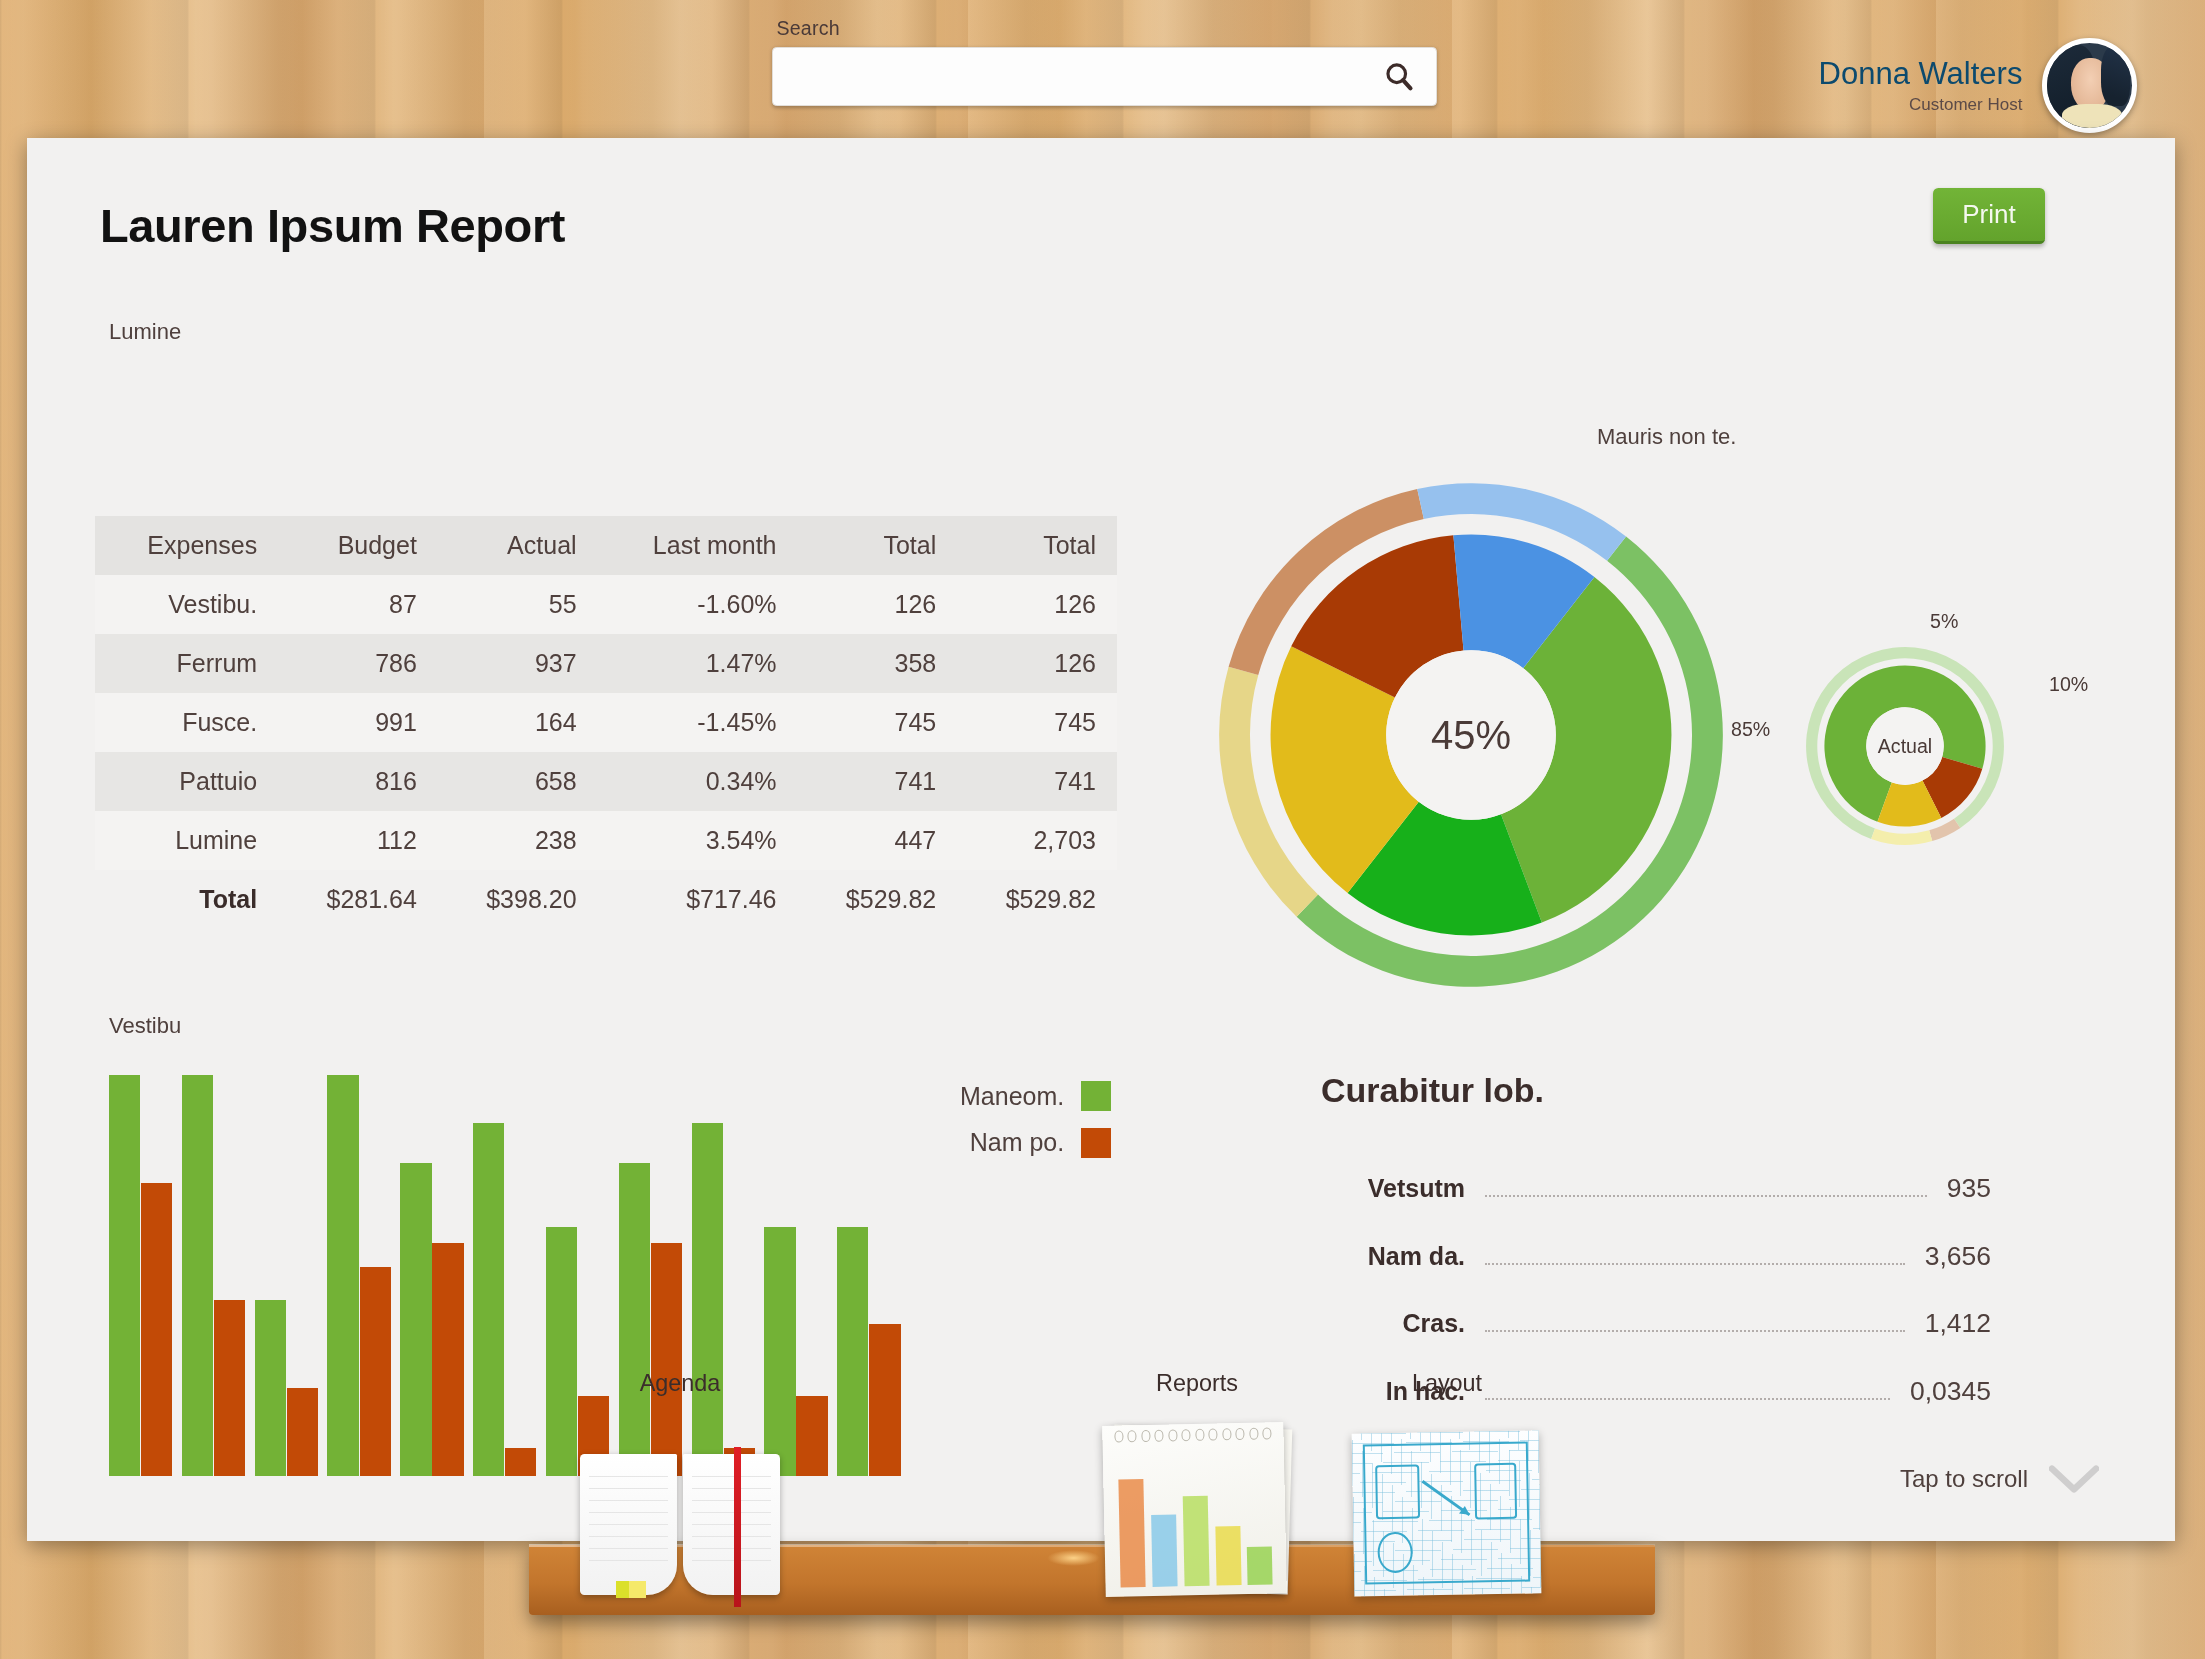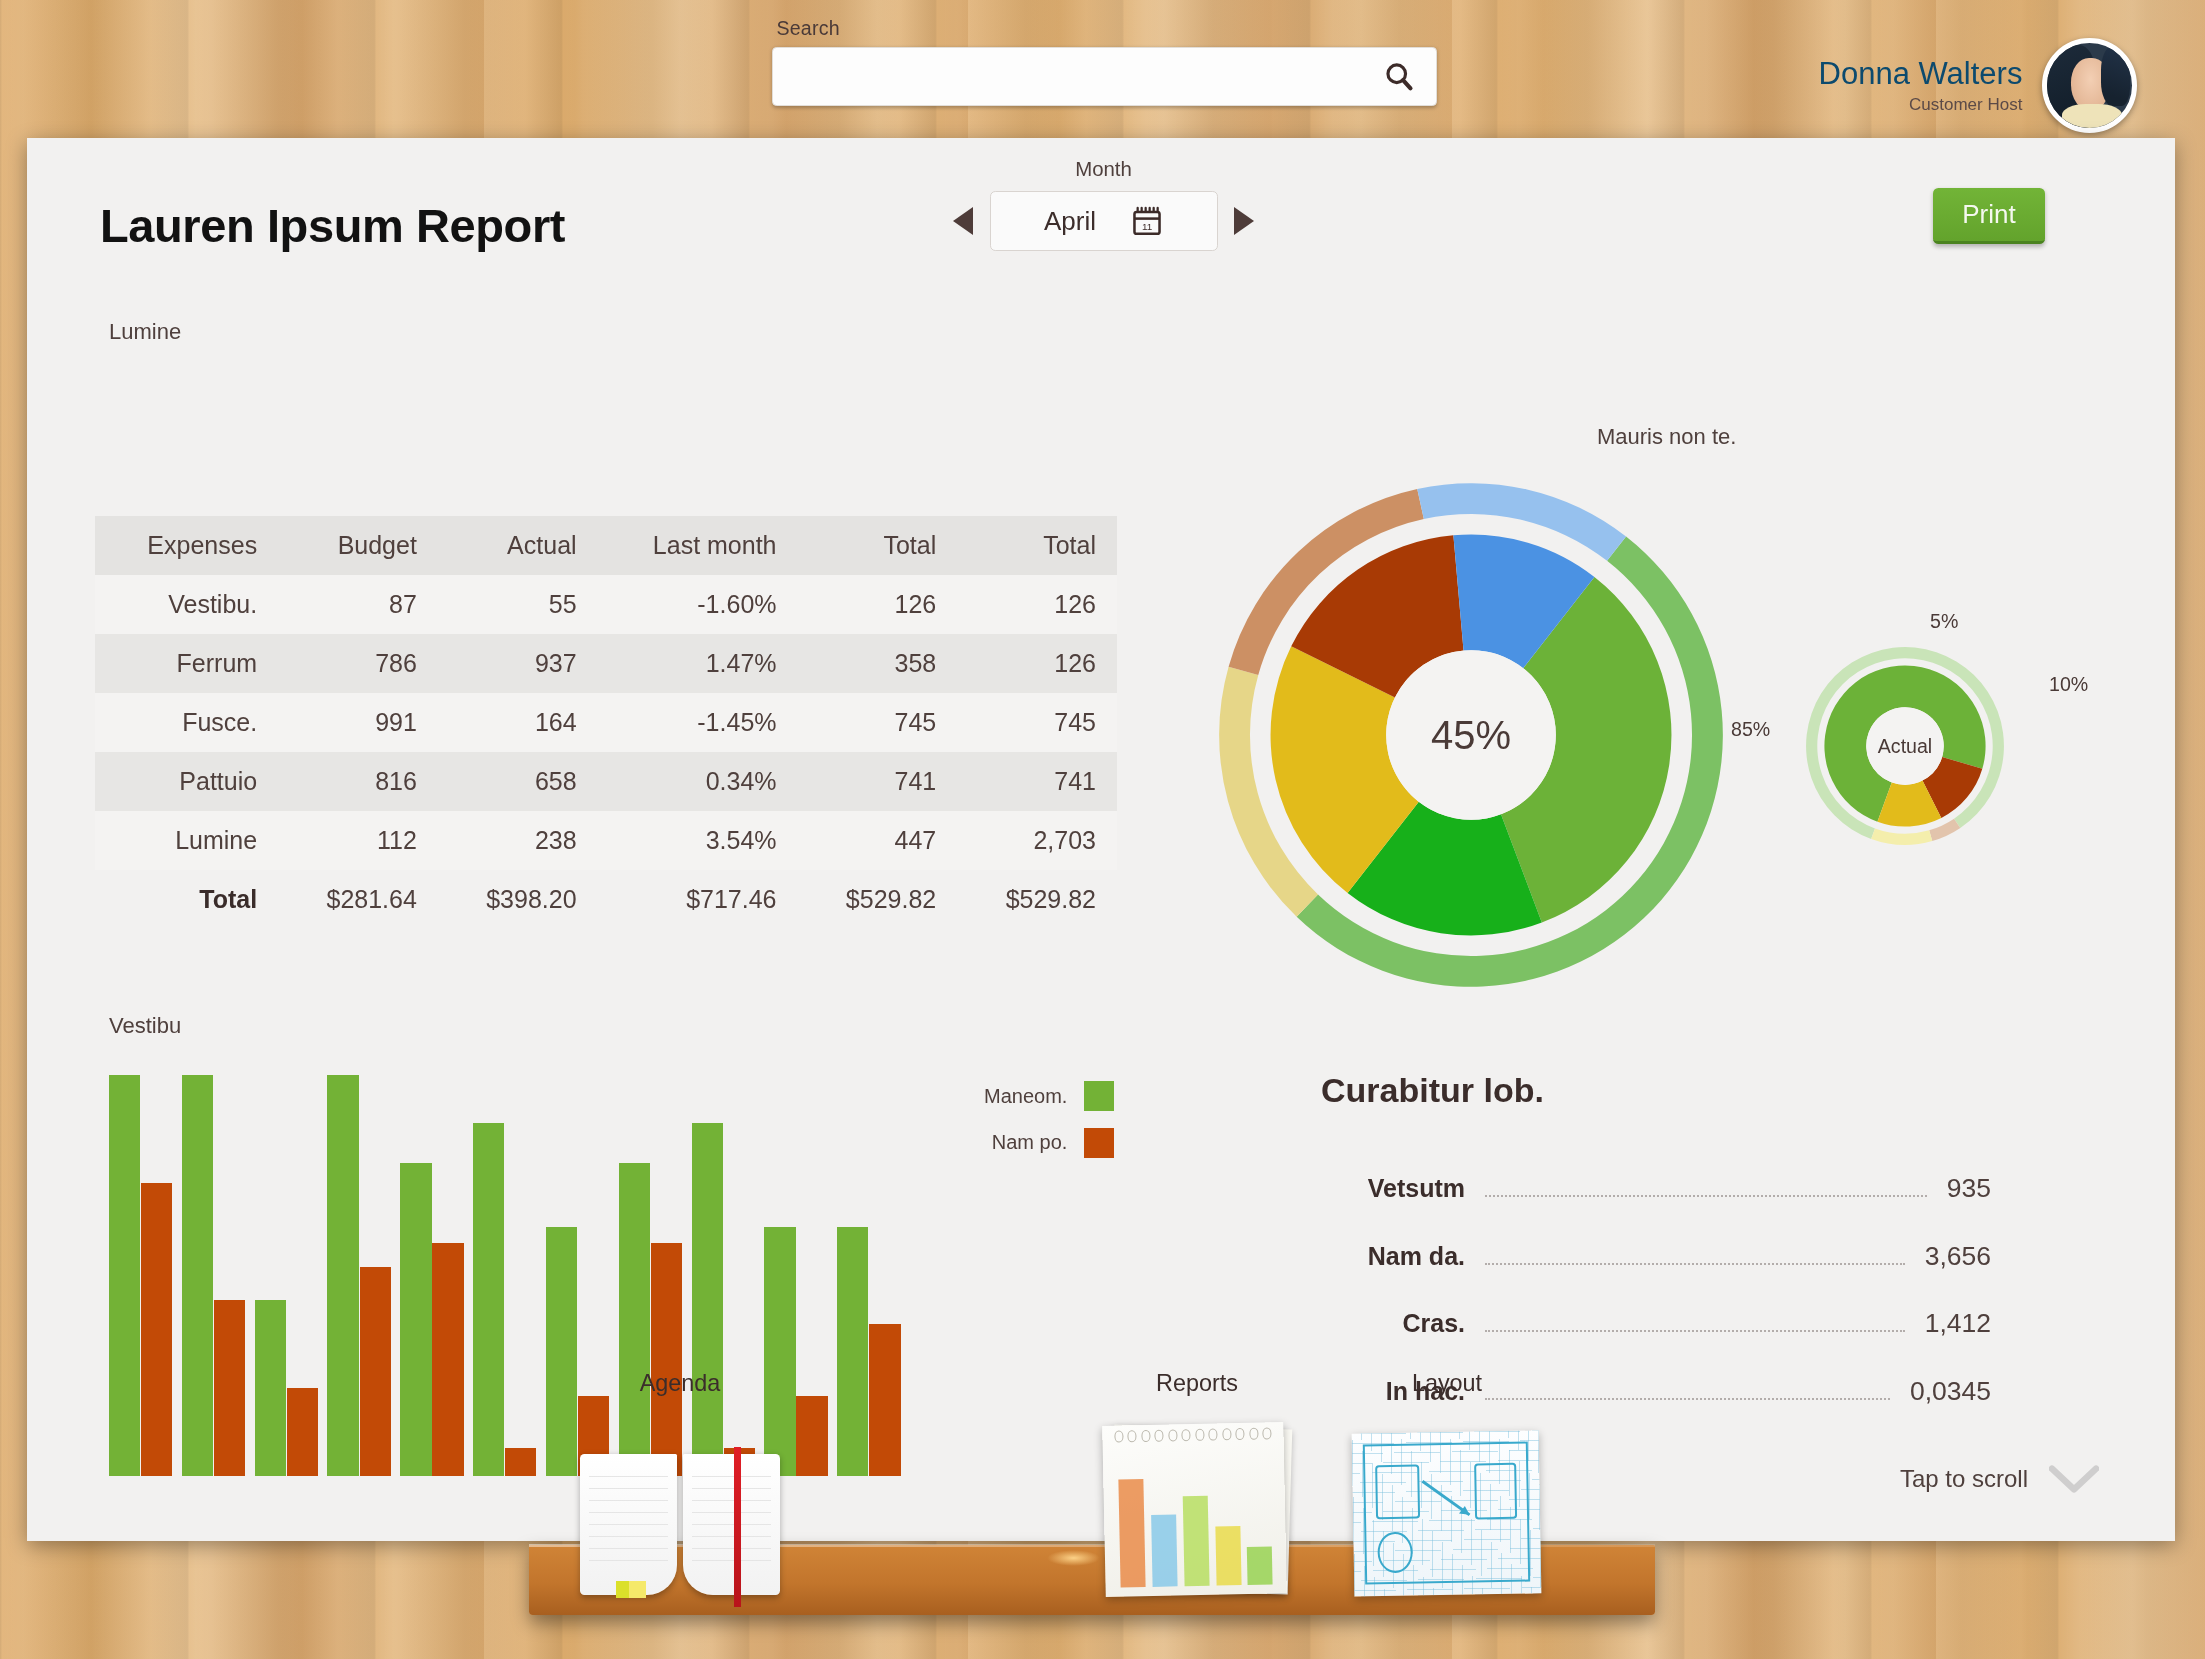--- a/index.html
+++ b/index.html
@@ -133,21 +133,21 @@
   .bar-group { flex: 1; height: 100%; position: relative; display: flex; align-items: flex-end; }
   .bar { width: 43%; }
   .bar.green { background: #73b236; margin-right: 0.8px; }
   .bar.orange { background: #c24a06; }
 
   .legend { position: absolute; left: 933px; top: 943px; }
   .legend-row {
     display: flex; align-items: center; justify-content: flex-end;
     gap: 16.6px; margin-bottom: 16.6px;
   }
-  .legend-text { font-size: 20px; color: #4f403d; margin-left: 24px; }
+  .legend-text { font-size: 25px; color: #4f403d; }
   .legend-swatch { width: 30px; height: 30px; }
 
   
   .donut-title { position: absolute; left: 1570px; top: 286px; font-size: 22px; color: #4f403d; }
   .donut-main { position: absolute; left: 1187px; top: 340px; }
   .donut-small { position: absolute; left: 1776px; top: 506px; }
   .donut-center-text {
     position: absolute; left: 0; top: 0; width: 100%; height: 100%;
     display: flex; align-items: center; justify-content: center;
     font-size: 40px; color: #4a3a37;
@@ -297,43 +297,20 @@
     <div class="face"></div>
     <div class="hair2"></div>
     <div class="body"></div>
   </div>
 </div>
 
 <div class="card">
 
   <div class="report-title">Lauren Ipsum Report</div>
 
-  <div class="month-wrap">
-    <div class="month-label">Month</div>
-    <div class="month-row">
-      <div class="arrow-btn arrow-left"></div>
-      <div class="month-select">
-        <span>April</span>
-        <svg class="cal-icon" viewBox="0 0 24 24" style="font-size:34px">
-          <rect x="2.6" y="5.2" width="18.8" height="16.4" rx="1.6" fill="none" stroke="#3c2b29" stroke-width="1.9"></rect>
-          <line x1="2.6" y1="10.2" x2="21.4" y2="10.2" stroke="#3c2b29" stroke-width="1.9"></line>
-          <g stroke="#3c2b29" stroke-width="1.7" stroke-linecap="round">
-            <line x1="5" y1="2.2" x2="5" y2="4.6"></line>
-              <line x1="8" y1="2.2" x2="8" y2="4.6"></line>
-            <line x1="11" y1="2.2" x2="11" y2="4.6"></line>
-              <line x1="14" y1="2.2" x2="14" y2="4.6"></line>
-            <line x1="17" y1="2.2" x2="17" y2="4.6"></line>
-              <line x1="20" y1="2.2" x2="20" y2="4.6"></line>
-          </g>
-          <text x="12" y="18.4" font-size="7.4" font-family="Liberation Sans, sans-serif" fill="#3c2b29" text-anchor="middle">11</text>
-        </svg>
-      </div>
-      <div class="arrow-btn arrow-right"></div>
-    </div>
-  </div>
 
   <button class="print-btn">Print</button>
 
   <div class="sec-label table-label">Lumine</div>
   <table class="expenses">
     <thead>
       <tr>
         <th>Expenses</th>
         <th>Budget</th>
         <th>Actual</th>

